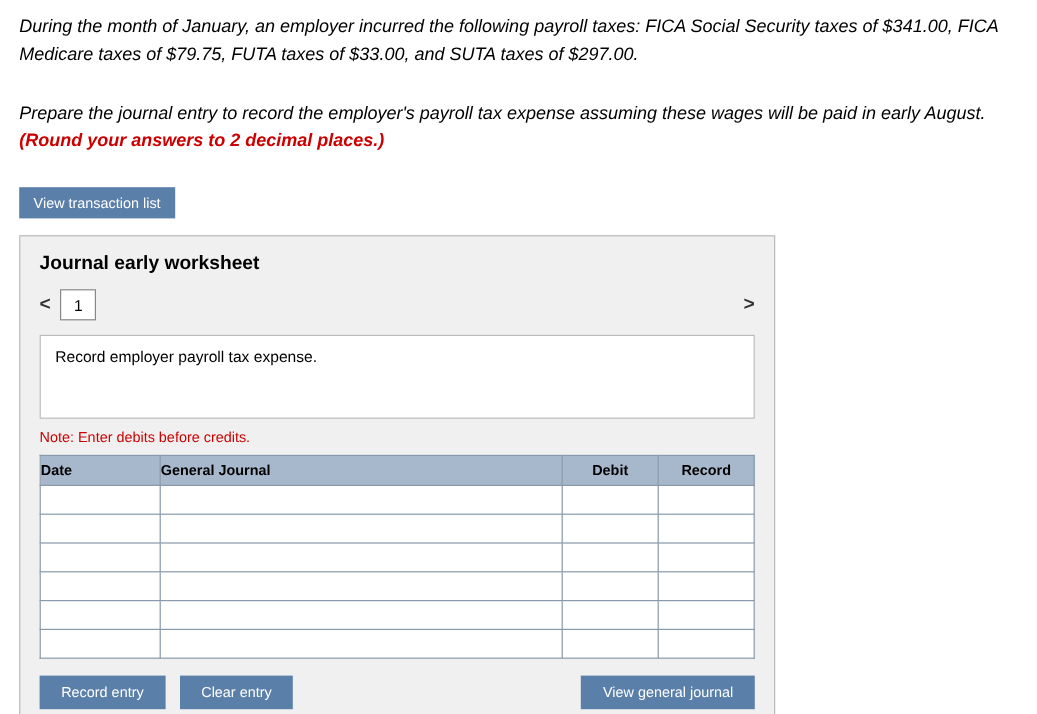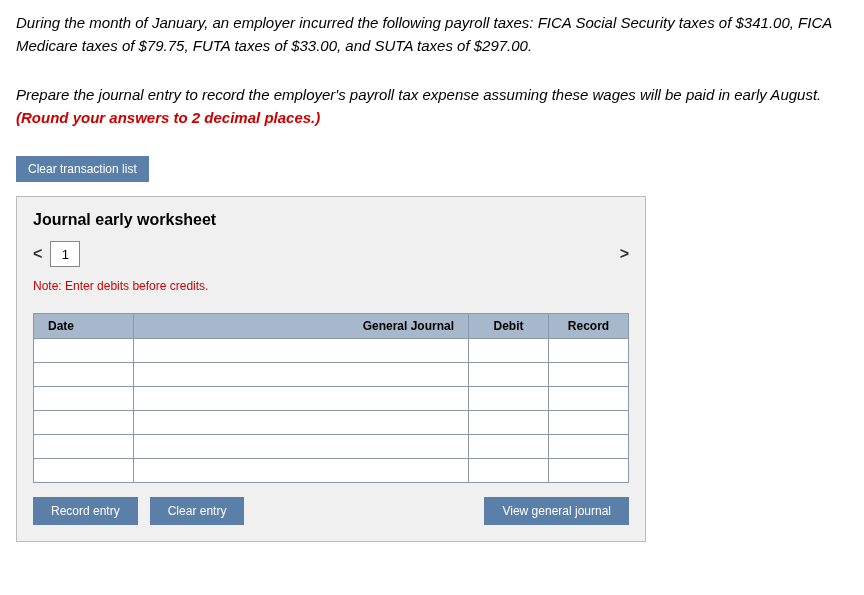--- a/index.html
+++ b/index.html
@@ -79,40 +79,40 @@
       border: 1px solid #bbb;
       padding: 10px 12px;
       margin-bottom: 8px;
       min-height: 70px;
       font-size: 13px;
       color: #000;
     }
     .note-text {
       color: #c00;
       font-size: 12px;
-      margin-bottom: 20px;
+      margin-bottom: 8px;
     }
     table.journal-table {
       width: 100%;
       border-collapse: collapse;
       background: #fff;
     }
     table.journal-table thead tr {
       background-color: #a8b8cc;
     }
     table.journal-table thead th {
       border: 1px solid #8899aa;
-      padding: 5px 14px;
+      padding: 5px 0;
       font-size: 12px;
       font-weight: bold;
       color: #000;
       text-align: center;
     }
     table.journal-table thead th.col-date { text-align: left; width: 100px; }
-    table.journal-table thead th.col-journal { text-align: right; }
+    table.journal-table thead th.col-journal { text-align: left; }
     table.journal-table thead th.col-debit { width: 80px; }
     table.journal-table thead th.col-credit { width: 80px; }
 
     table.journal-table tbody tr {
       background: #fff;
     }
     table.journal-table tbody td {
       border: 1px solid #8899aa;
       height: 24px;
       padding: 2px 6px;
@@ -155,35 +155,38 @@
 
 
 <p class="intro-text">During the month of January, an employer incurred the following payroll taxes: FICA Social Security taxes of $341.00, FICA Medicare taxes of $79.75, FUTA taxes of $33.00, and SUTA taxes of $297.00.</p>
 <br>
 <p class="intro-text">
   <span>Prepare the journal entry to record the employer's payroll tax expense assuming these wages will be paid in early August.</span>
   <span class="highlight">(Round your answers to 2 decimal places.)</span>
 </p>
 <br>
 
-<button class="btn-view-transaction">Clear transaction list</button>
+<button class="btn-view-transaction">View transaction list</button>
 
 <div class="worksheet-container">
   <div class="worksheet-title">Journal early worksheet</div>
 
   <div class="nav-row">
     <div class="nav-left">
       <button class="nav-arrow">&lt;</button>
       <div class="page-box">
         <span>1</span>
       </div>
     </div>
     <button class="nav-arrow">&gt;</button>
   </div>
 
+  <div class="description-box">
+    <span>Record employer payroll tax expense.</span>
+  </div>
 
   <p class="note-text">Note: Enter debits before credits.</p>
 
   <table class="journal-table">
     <thead>
       <tr>
         <th class="col-date">Date</th>
         <th class="col-journal">General Journal</th>
         <th class="col-debit">Debit</th>
         <th class="col-credit">Record</th>

